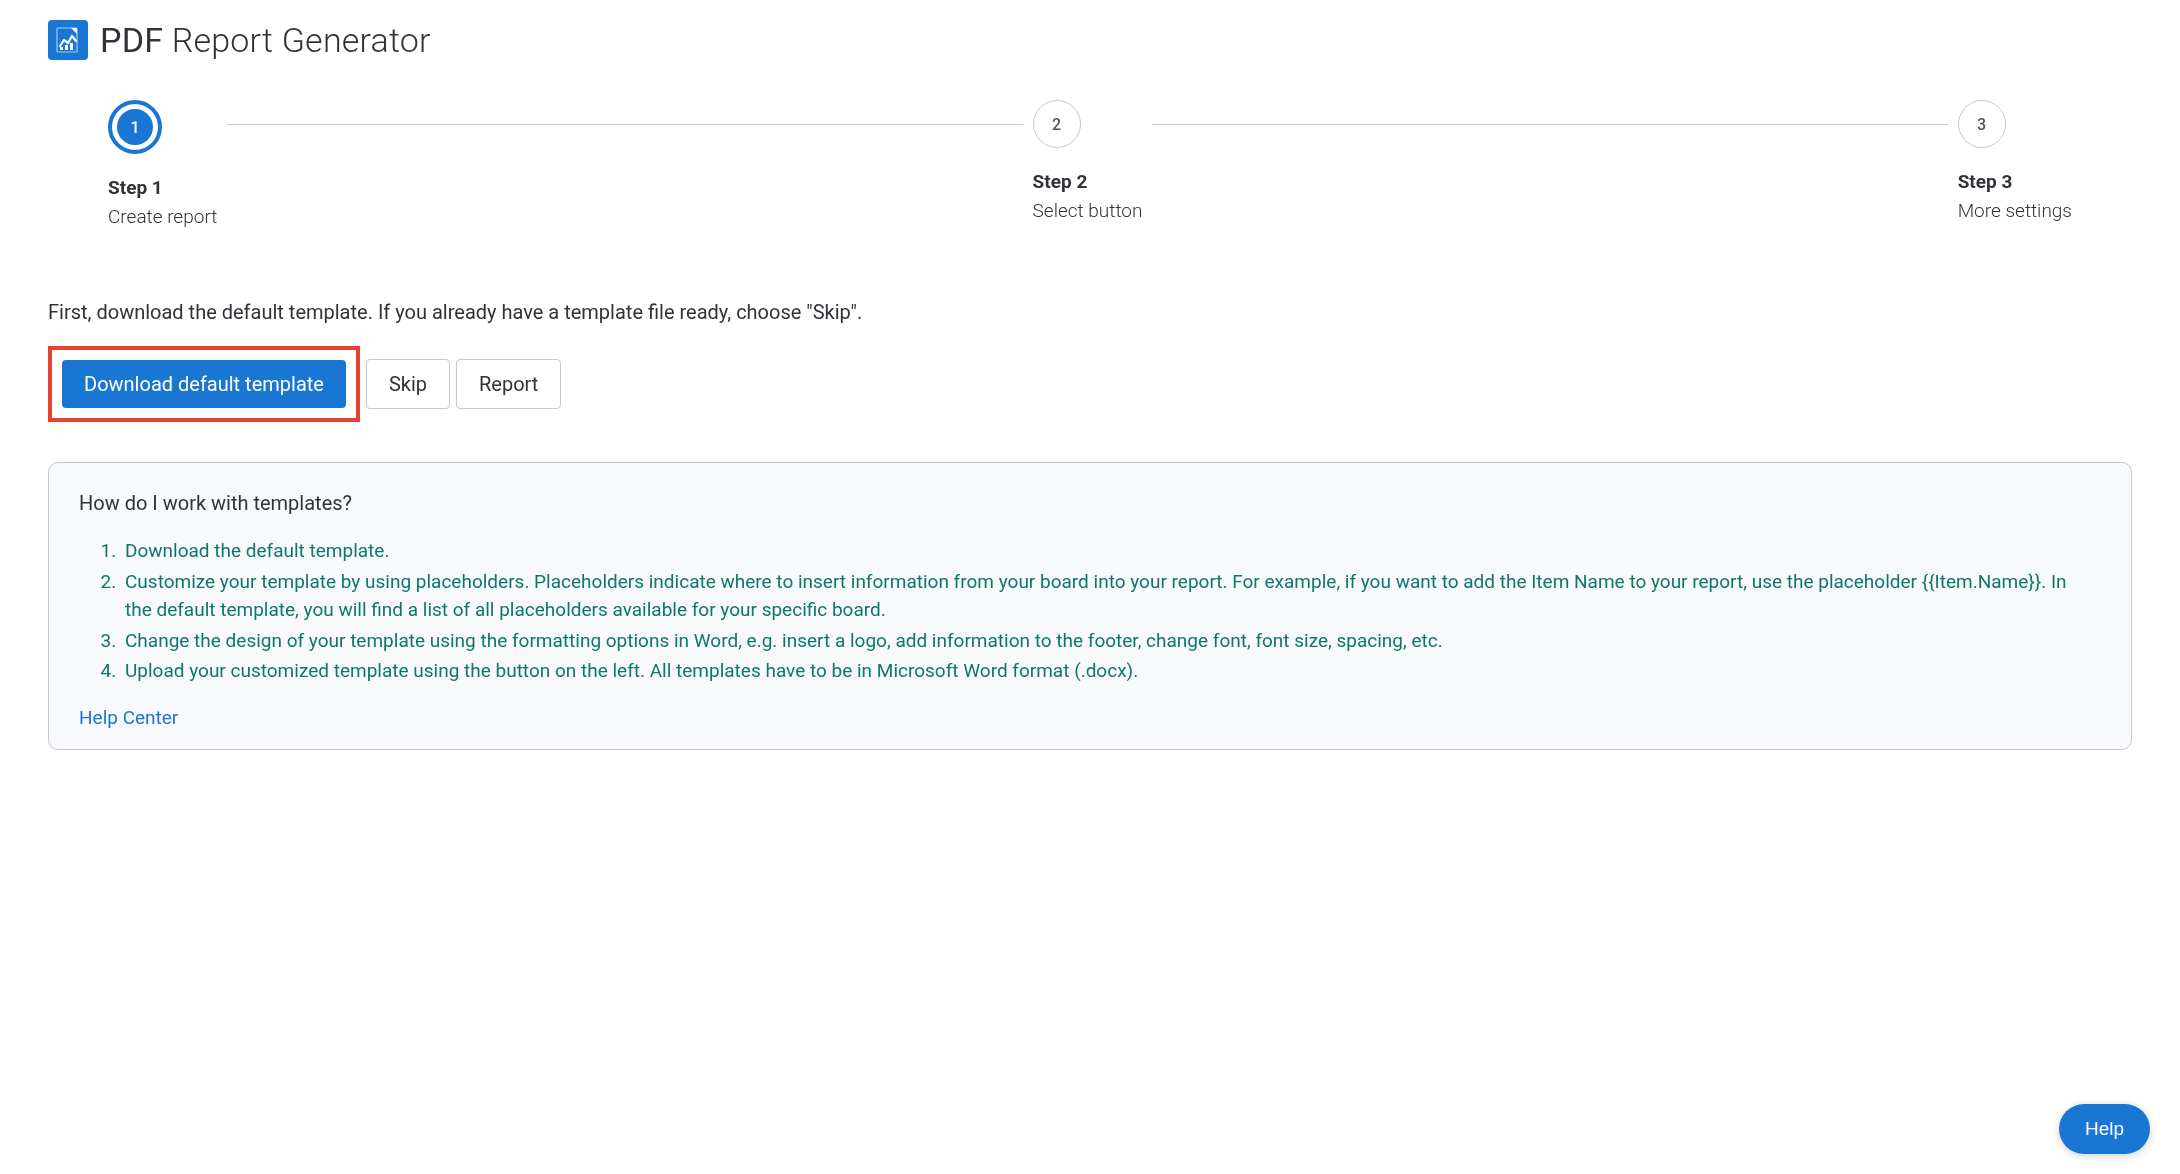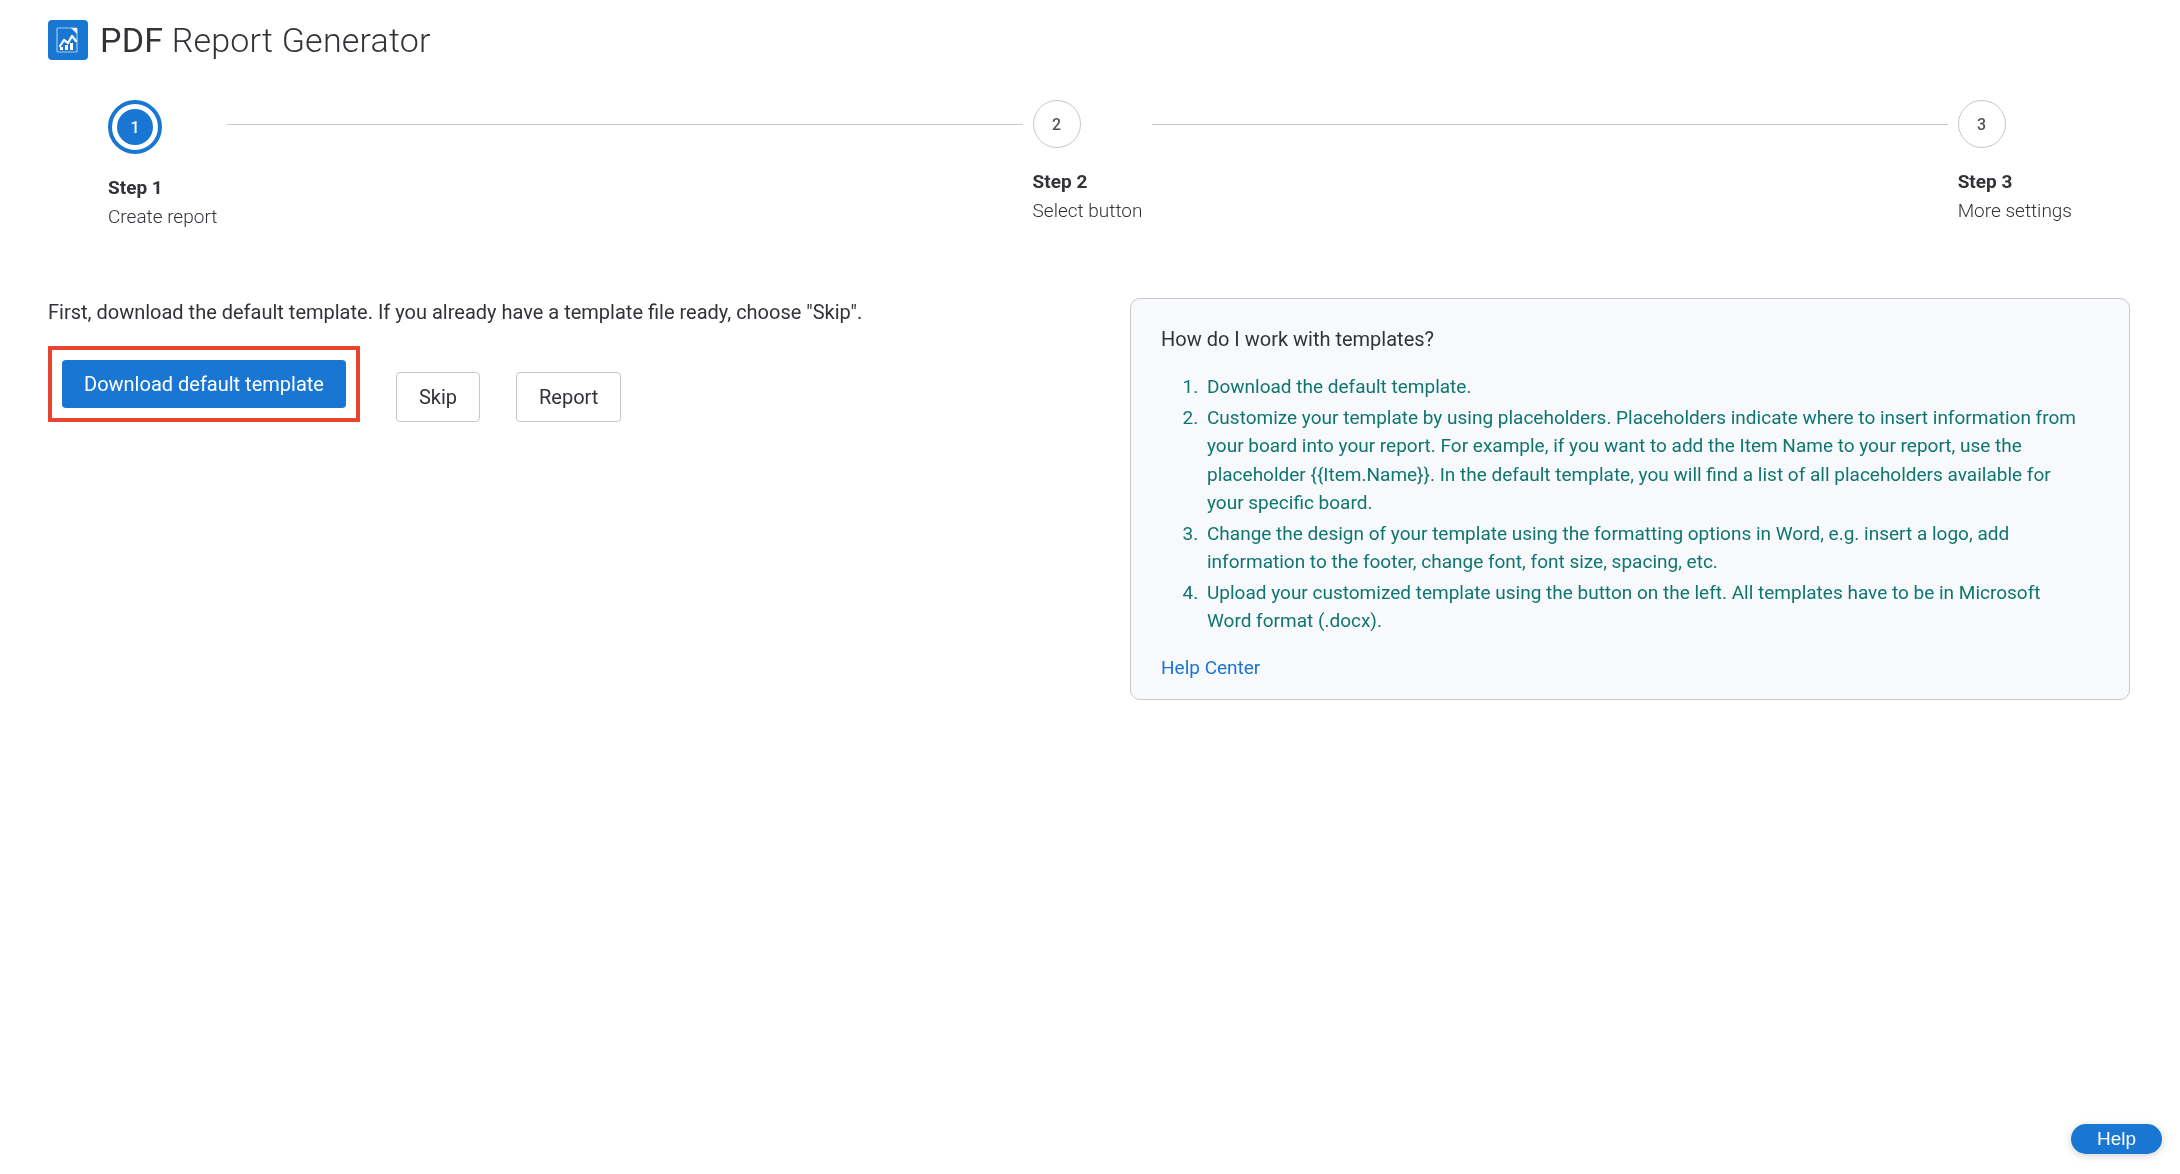--- a/index.html
+++ b/index.html
@@ -104,40 +104,41 @@
     font-size: 19px;
     color:#323338;
     font-weight: 300;
   }
 
   
   .main {
     display: flex;
     gap: 40px;
     align-items: flex-start;
+    flex-direction: column;
   }
   .left {
     flex: 0 0 50%;
   }
   .right {
     flex: 0 0 48%;
   }
 
   .instruction {
     font-size: 20px;
     color:#323338;
     font-weight: 400;
     line-height: 1.4;
     margin-bottom: 20px;
   }
 
   .button-row {
     display:flex;
-    gap: 36px;
-    align-items:flex-end;
+    gap: 6px;
+    align-items:center;
   }
   .highlight-box {
     border: 4px solid #e8432f;
     padding: 10px;
     display:inline-block;
   }
   .btn {
     font-size: 20px;
     padding: 12px 22px;
     border-radius: 4px;
@@ -184,26 +185,26 @@
     font-size: 19px;
     display:inline-block;
     margin-top: 18px;
     text-decoration: none;
   }
 
   
   .help-button {
     position: fixed;
     bottom: 20px;
-    right: 18px;
+    right: 30px;
     background: #1976d2;
     color: #fff;
     border: none;
     border-radius: 999px;
-    padding: 4px 26px;
+    padding: 14px 26px;
     font-size: 19px;
     font-weight: 500;
     cursor: pointer;
     box-shadow: 0 2px 8px rgba(0,0,0,0.18);
   }
 </style>
 </head>
 <body>
 
 <div class="header">

